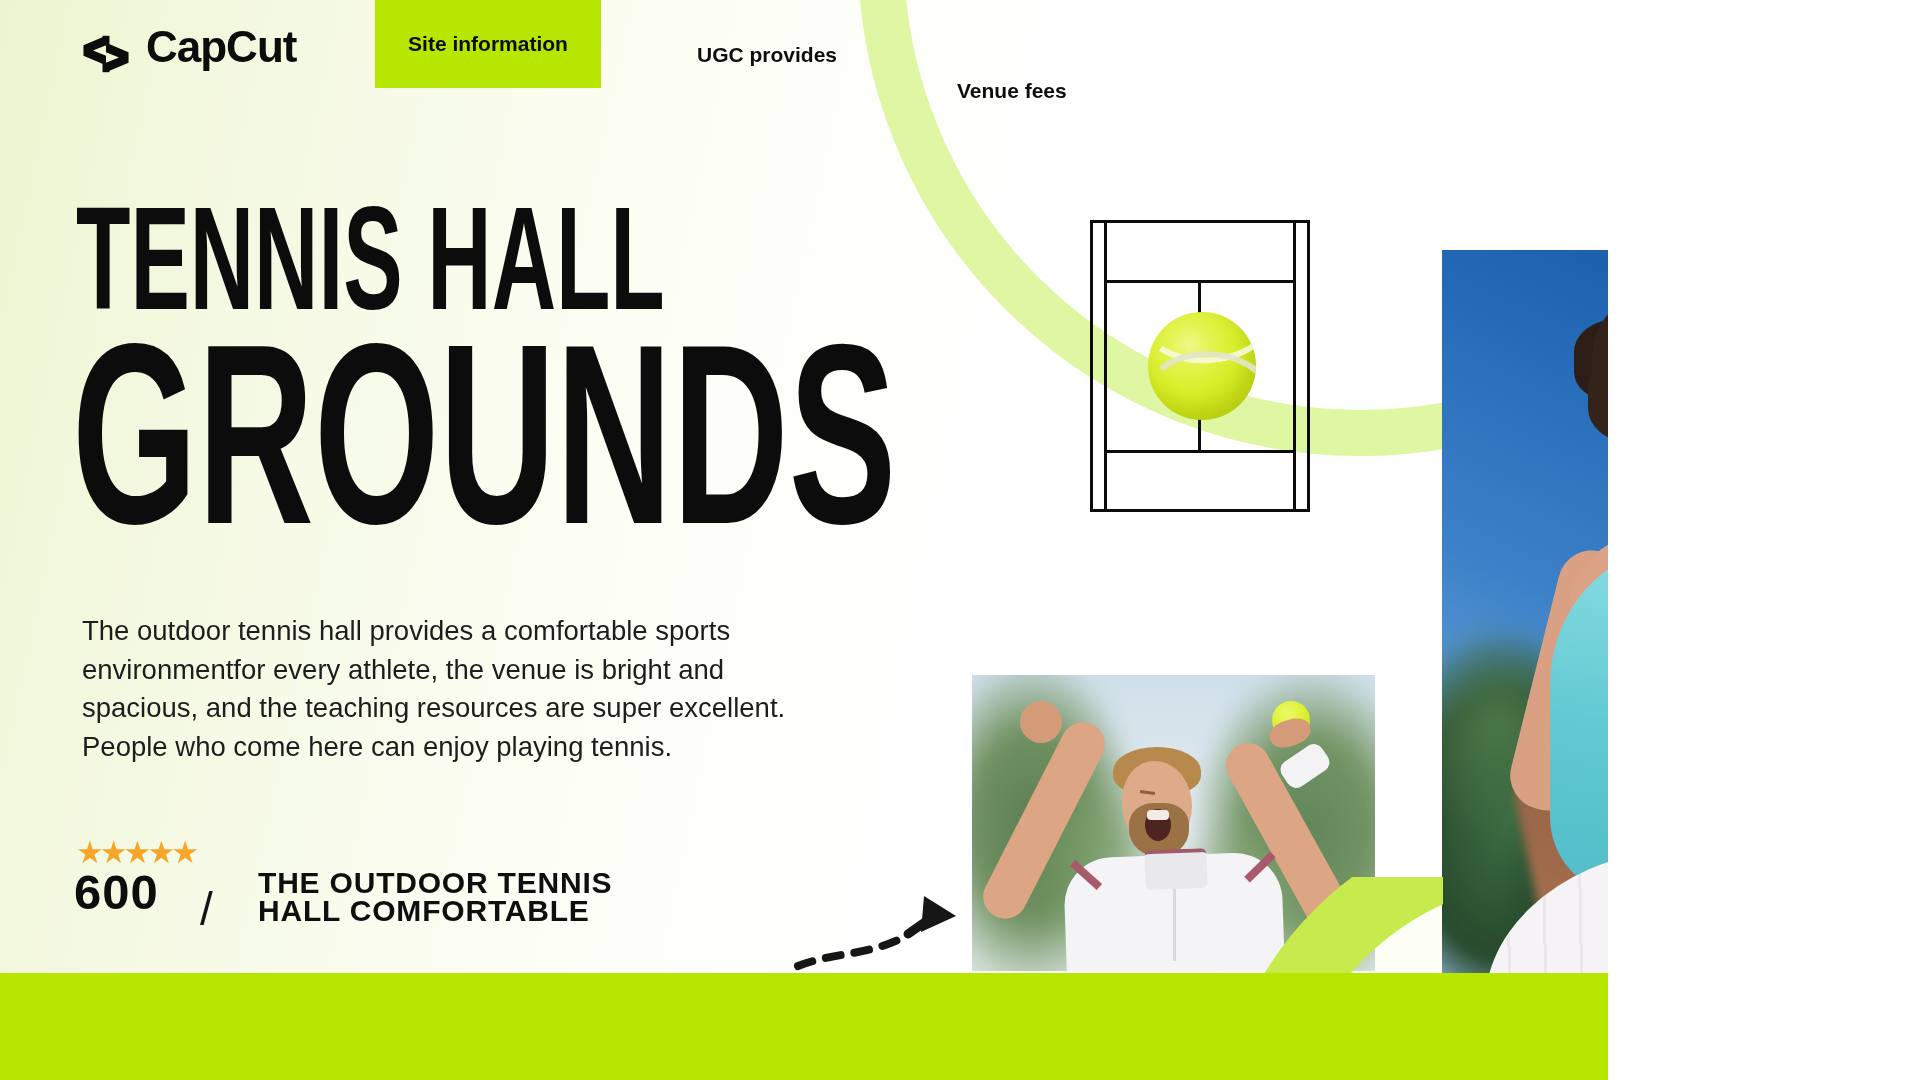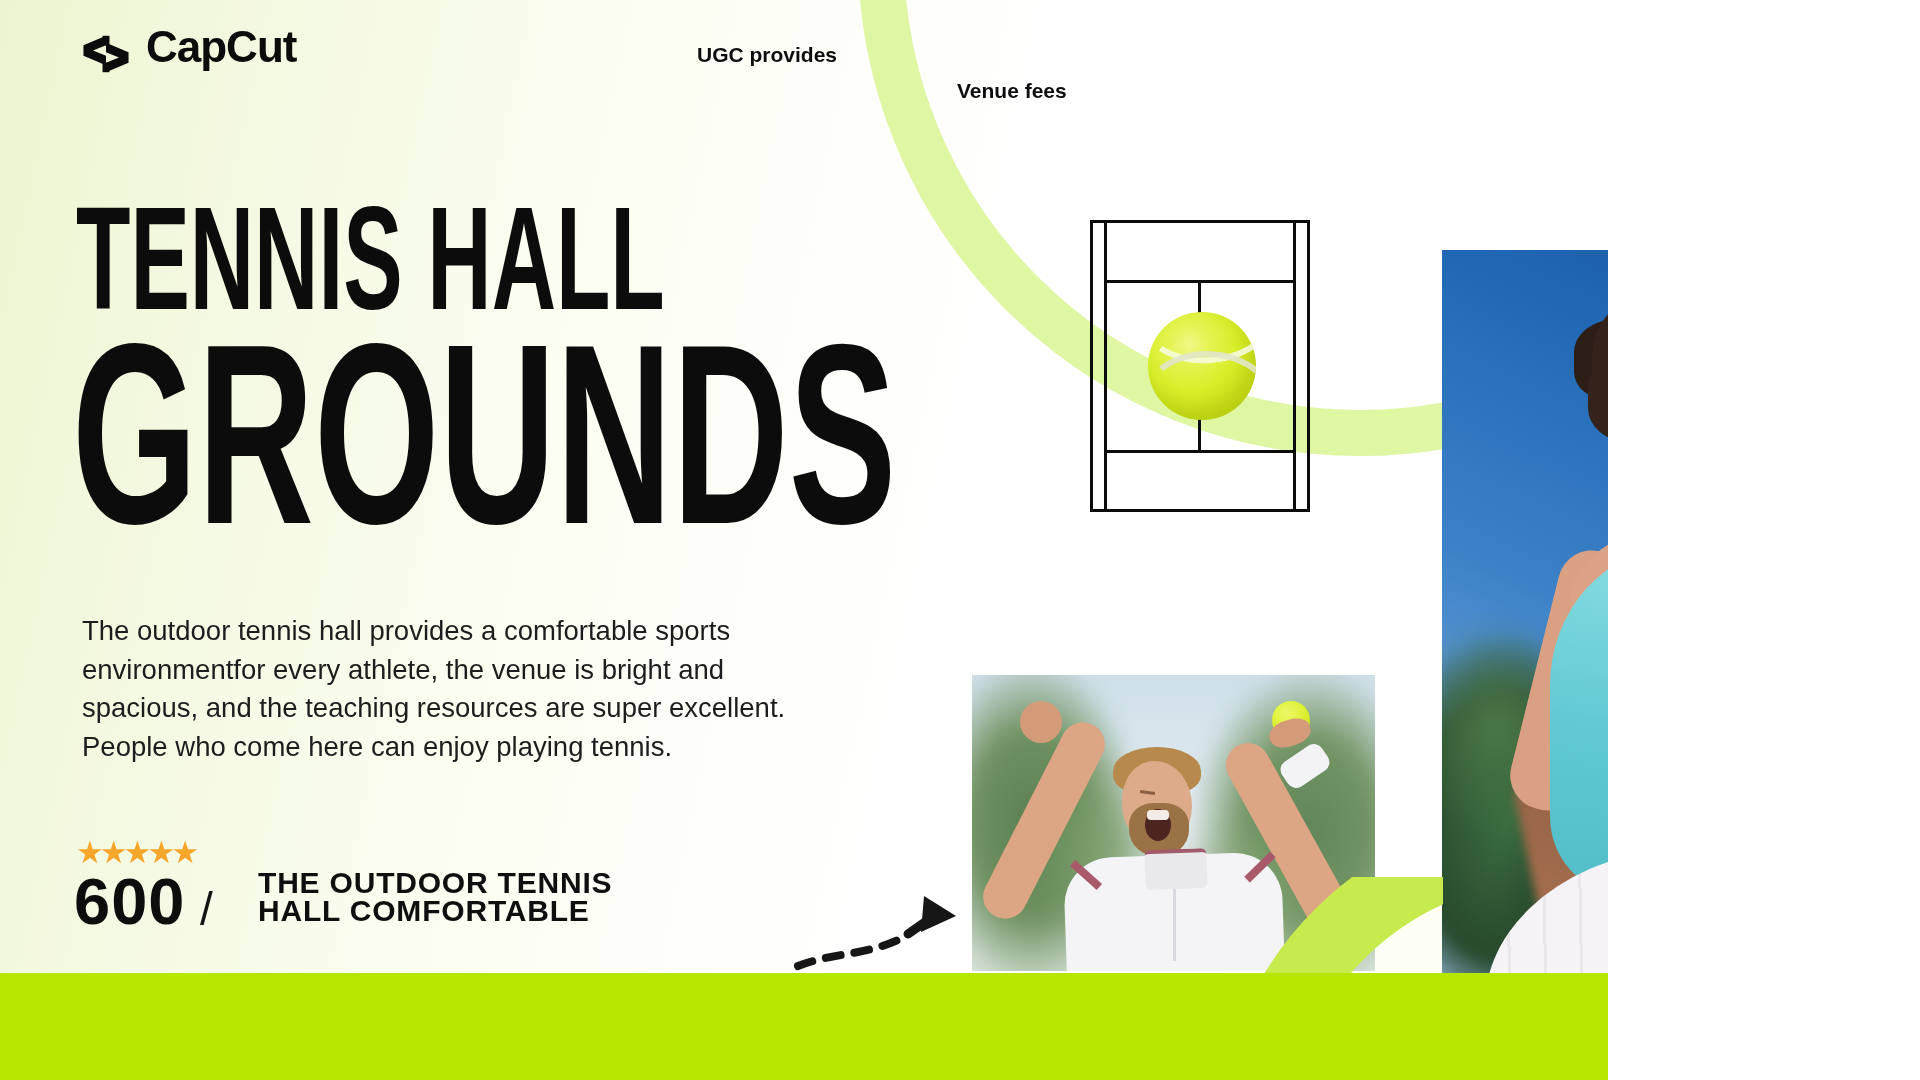--- a/index.html
+++ b/index.html
@@ -40,21 +40,21 @@
   .title1 { position:absolute; left:76px; top:186px; font-size:146px; font-weight:700; line-height:1;
     color:#0c0c0c; white-space:nowrap; transform:scaleX(.61); transform-origin:0 0; z-index:3; }
   .title2 { position:absolute; left:72px; top:306px; font-size:256px; font-weight:700; line-height:1;
     color:#0c0c0c; white-space:nowrap; transform:scaleX(.63); transform-origin:0 0; z-index:3; }
   .hero-desc { position:absolute; left:82px; top:612px; width:780px; font-size:27.5px; line-height:38.5px;
     color:#1d1d1d; white-space:pre-line; z-index:3; }
 
   
   .stars { position:absolute; left:76px; top:834px; font-size:31px; letter-spacing:-4px;
     color:#f6a62a; z-index:3; }
-  .score { position:absolute; left:74px; top:864px; font-size:65px; font-weight:700;
+  .score { position:absolute; left:74px; top:864px; font-size:49px; font-weight:700;
     letter-spacing:1px; color:#0d0d0d; z-index:3; }
   .score-slash { position:absolute; left:200px; top:882px; font-size:46px; font-weight:400; color:#141414; z-index:3; }
   .rating-caption { position:absolute; left:258px; top:869px; font-size:30px; font-weight:700;
     letter-spacing:.8px; line-height:28px; color:#0f0f0f; z-index:3; }
 
   
   .court { position:absolute; left:1090px; top:220px; width:214px; height:286px;
     border:3px solid #0b0b0b; background:transparent; z-index:2; }
   .court .v { position:absolute; top:0; width:3px; height:100%; background:#0b0b0b; }
   .court .v.left { left:11px; } .court .v.right { right:11px; }
@@ -260,20 +260,23 @@
   <div class="black-square"></div>
 
   <svg class="logo-icon" viewBox="0 0 60 48">
     <path d="M4 14 L30 3 L30 14 L15 20 L30 26 L30 37 L4 26 Z" fill="#0c0c0c"></path>
     <path d="M56 22 L30 11 L30 22 L45 28 L30 34 L30 45 L56 34 Z" fill="#0c0c0c"></path>
     <rect x="26" y="3" width="8" height="11" fill="#0c0c0c"></rect>
     <rect x="26" y="34" width="8" height="11" fill="#0c0c0c"></rect>
   </svg>
   <div class="logo-text">CapCut</div>
 
+  <div class="nav-active">
+    <span>Site information</span>
+  </div>
   <div class="nav-link nav-ugc">UGC provides</div>
   <div class="nav-link nav-venue">Venue fees</div>
   <div class="signin">Sign In</div>
 
   <div class="title1">TENNIS HALL</div>
   <div class="title2">GROUNDS</div>
   <div class="hero-desc">The outdoor tennis hall provides a comfortable sports
 environmentfor every athlete, the venue is bright and
 spacious, and the teaching resources are super excellent.
 People who come here can enjoy playing tennis.</div>

